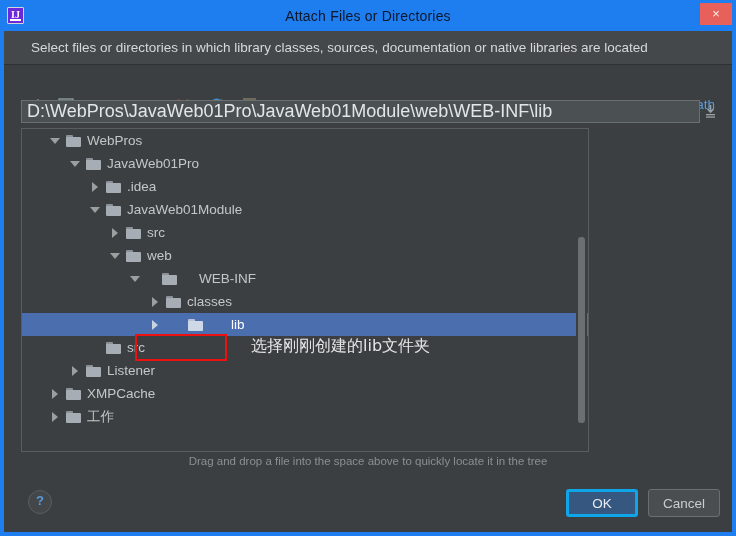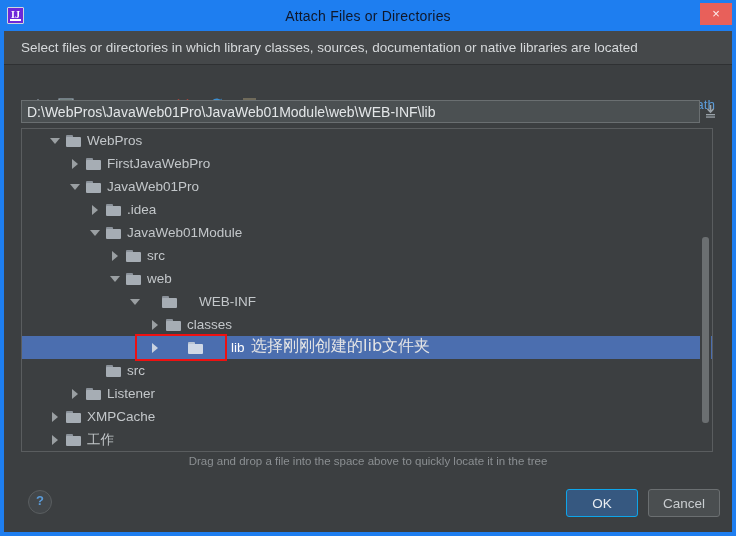--- a/index.html
+++ b/index.html
@@ -79,21 +79,21 @@
     position: absolute;
     left: 0; top: 31px;
     width: 728px;
     height: 33px;
     background: #45484a;
     border-bottom: 1px solid #2f3133;
     display: flex;
     align-items: center;
   }
   .desc-text {
-    margin-left: 17px;
+    margin-left: 27px;
     font-size: 13.5px;
     color: #d6d9db;
   }
 
   
   .toolbar {
     position: absolute;
     left: 0; top: 64px;
     width: 728px;
     height: 37px;
@@ -126,41 +126,41 @@
     width: 700px;
     height: 23px;
     display: flex;
     align-items: stretch;
   }
   .path-field {
     flex: 1;
     background: #4b5052;
     border: 1px solid #6a6f71;
     color: #e3e6e8;
-    font-size: 14px;
+    font-size: 18px;
     padding: 1px 5px;
     box-sizing: border-box;
     display: flex;
     align-items: center;
     overflow: hidden;
     white-space: nowrap;
   }
   .path-dd {
     width: 21px;
     display: flex;
     align-items: center;
     justify-content: center;
     cursor: pointer;
   }
 
   
   .tree-panel {
     position: absolute;
     left: 17px; top: 128px;
-    width: 692px;
+    width: 568px;
     height: 324px;
     background: #3c3f41;
     border: 1px solid #5a5d5f;
     box-sizing: border-box;
     overflow: hidden;
   }
   .tree-rows { position: relative; }
   .row {
     height: 23px;
     display: flex;
@@ -289,21 +289,21 @@
     border-radius: 3px;
     display: flex;
     align-items: center;
     justify-content: center;
     cursor: pointer;
     box-sizing: border-box;
   }
   .btn-ok {
     left: 562px; width: 72px;
     background: #365880;
-    border: 1px solid #0ea5e9;
+    border: 3px solid #0ea5e9;
     color: #e9edf1;
     text-align: center;
   }
   .btn-cancel {
     left: 644px; width: 72px;
     background: #4a4e50;
     border: 1px solid #6b6f71;
     color: #c9cdd0;
   }
 </style>
@@ -407,25 +407,20 @@
   </div>
 
   <div class="tree-panel">
     <div class="tree-rows" id="tree-rows">
         <div class="row" style="padding-left: 28px;">
           <span class="arrow down"></span>
           <span class="folder"></span>
           <span class="row-label">WebPros</span>
         </div>
         <div class="row" style="padding-left: 48px;">
-          <span class="arrow right"></span>
-          <span class="folder"></span>
-          <span class="row-label">FirstJavaWebPro</span>
-        </div>
-        <div class="row" style="padding-left: 48px;">
           <span class="arrow down"></span>
           <span class="folder"></span>
           <span class="row-label">JavaWeb01Pro</span>
         </div>
         <div class="row" style="padding-left: 68px;">
           <span class="arrow right"></span>
           <span class="folder"></span>
           <span class="row-label">.idea</span>
         </div>
         <div class="row" style="padding-left: 68px;">

